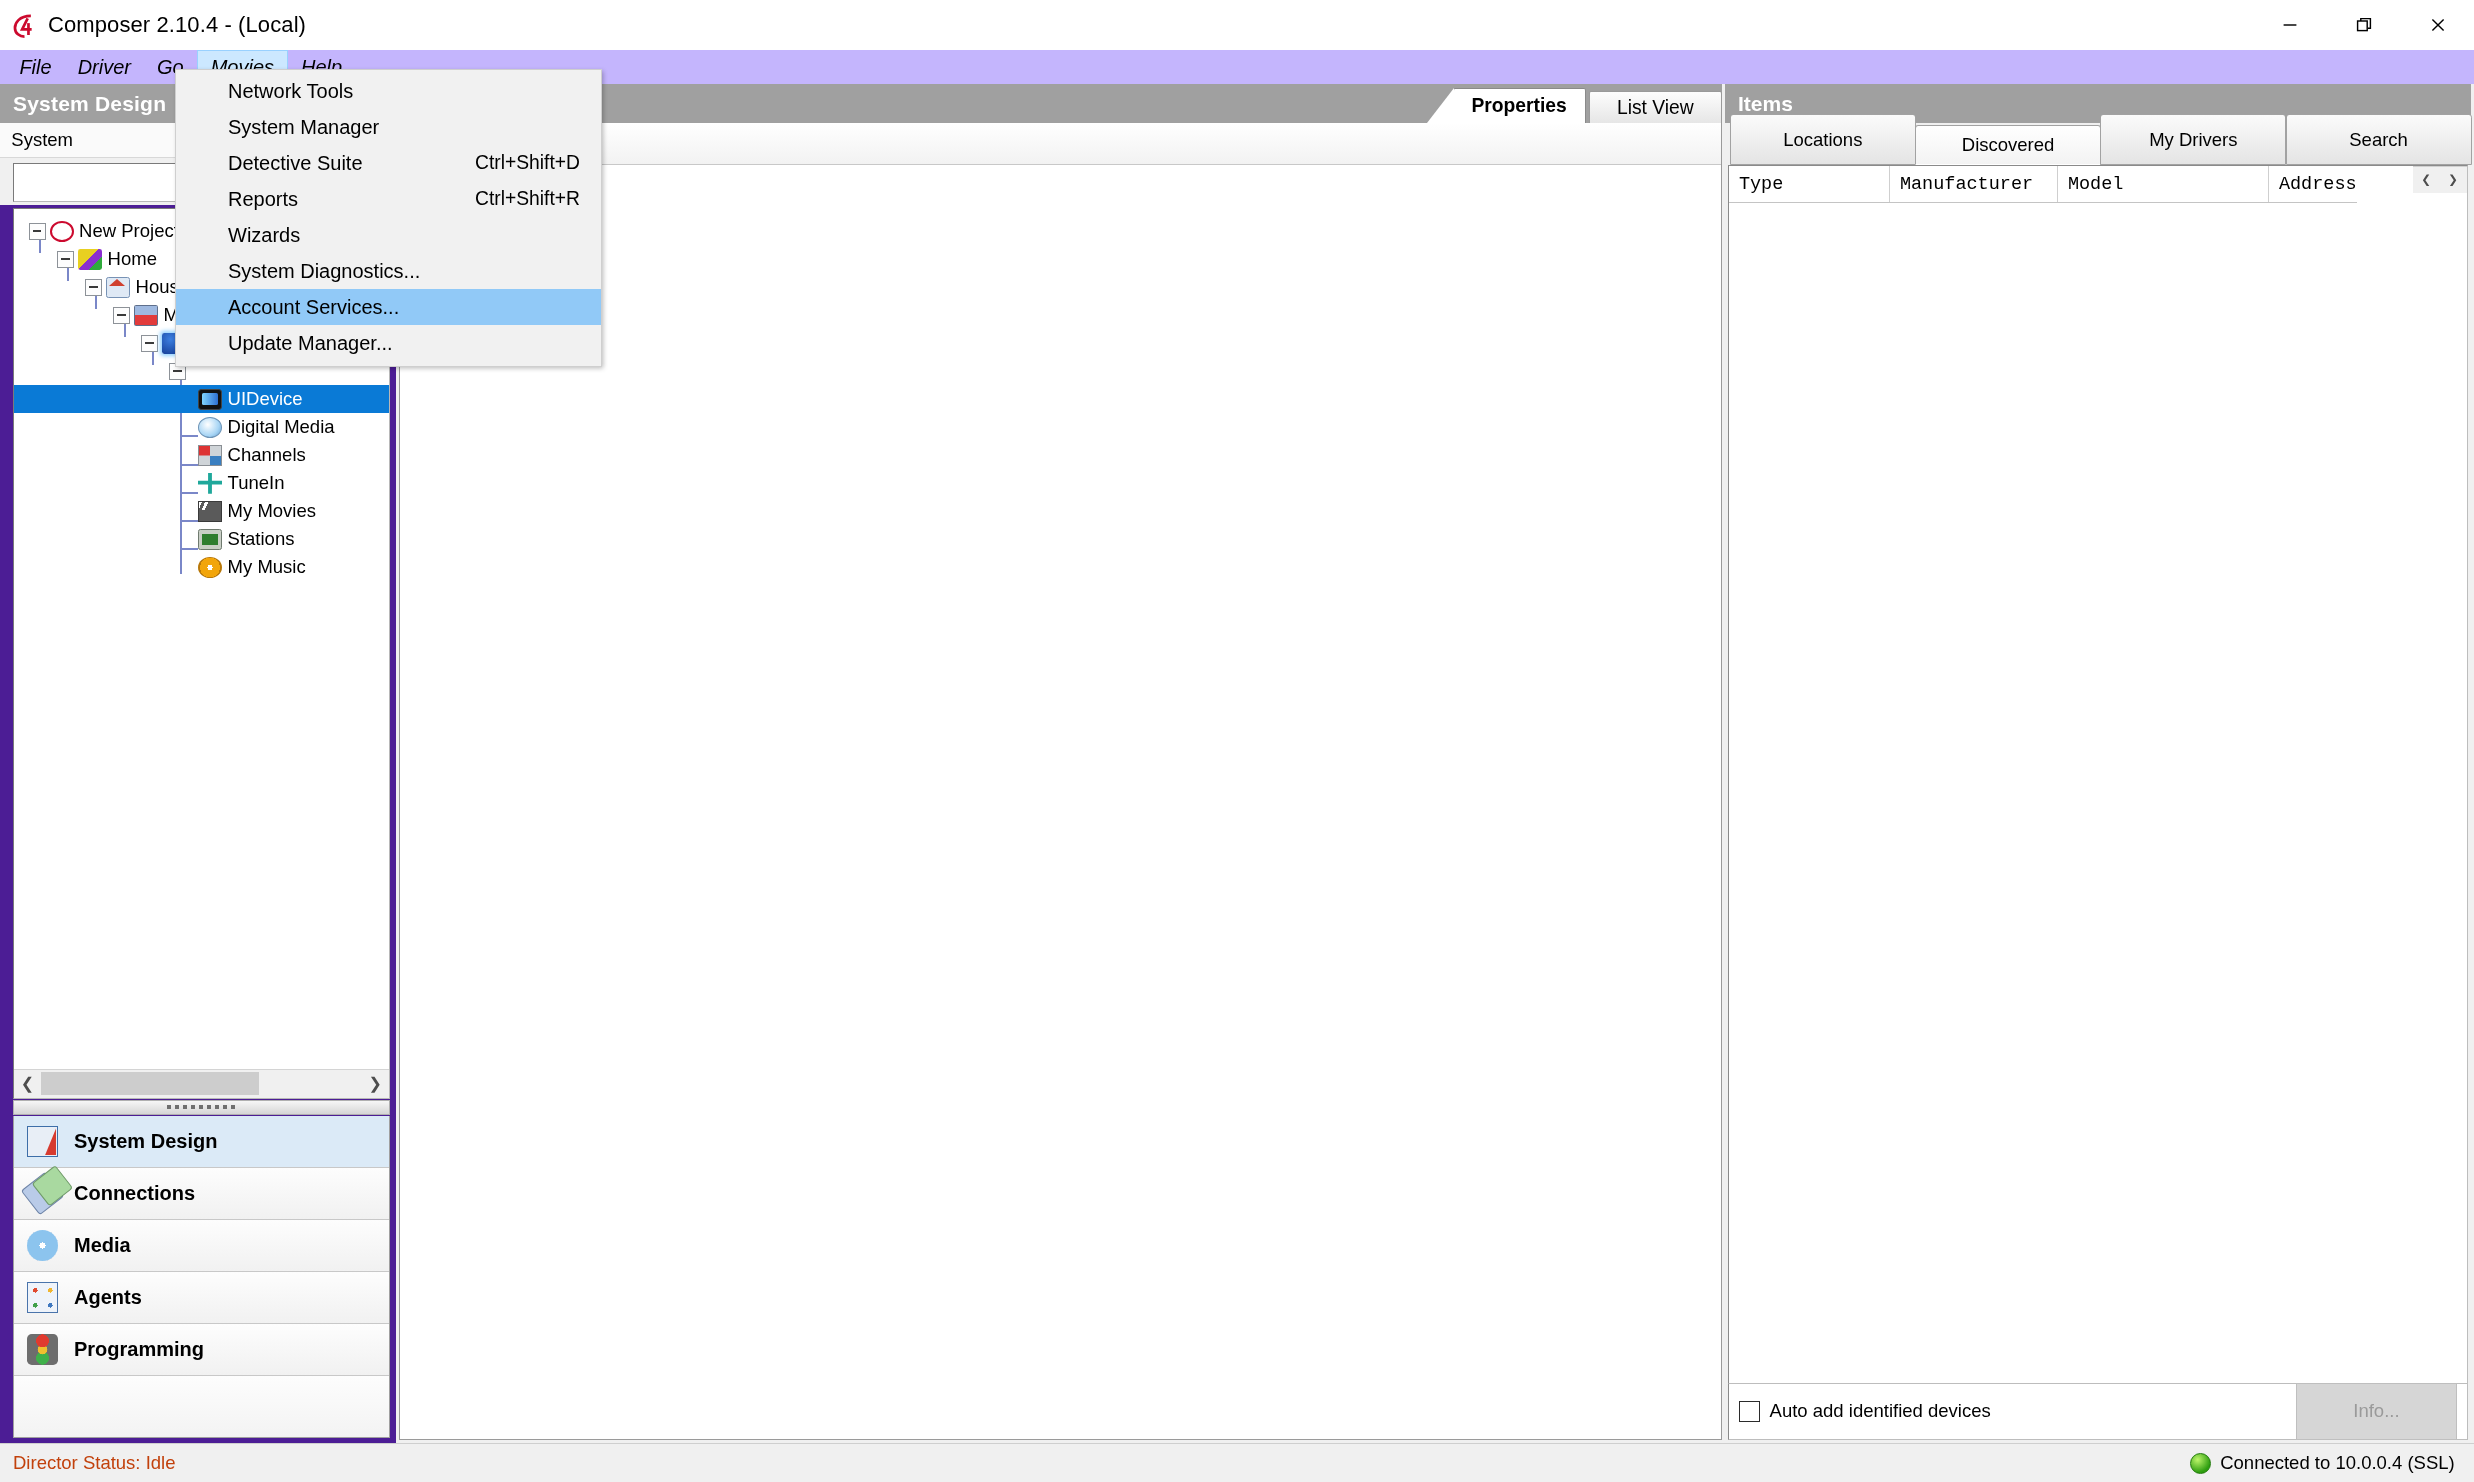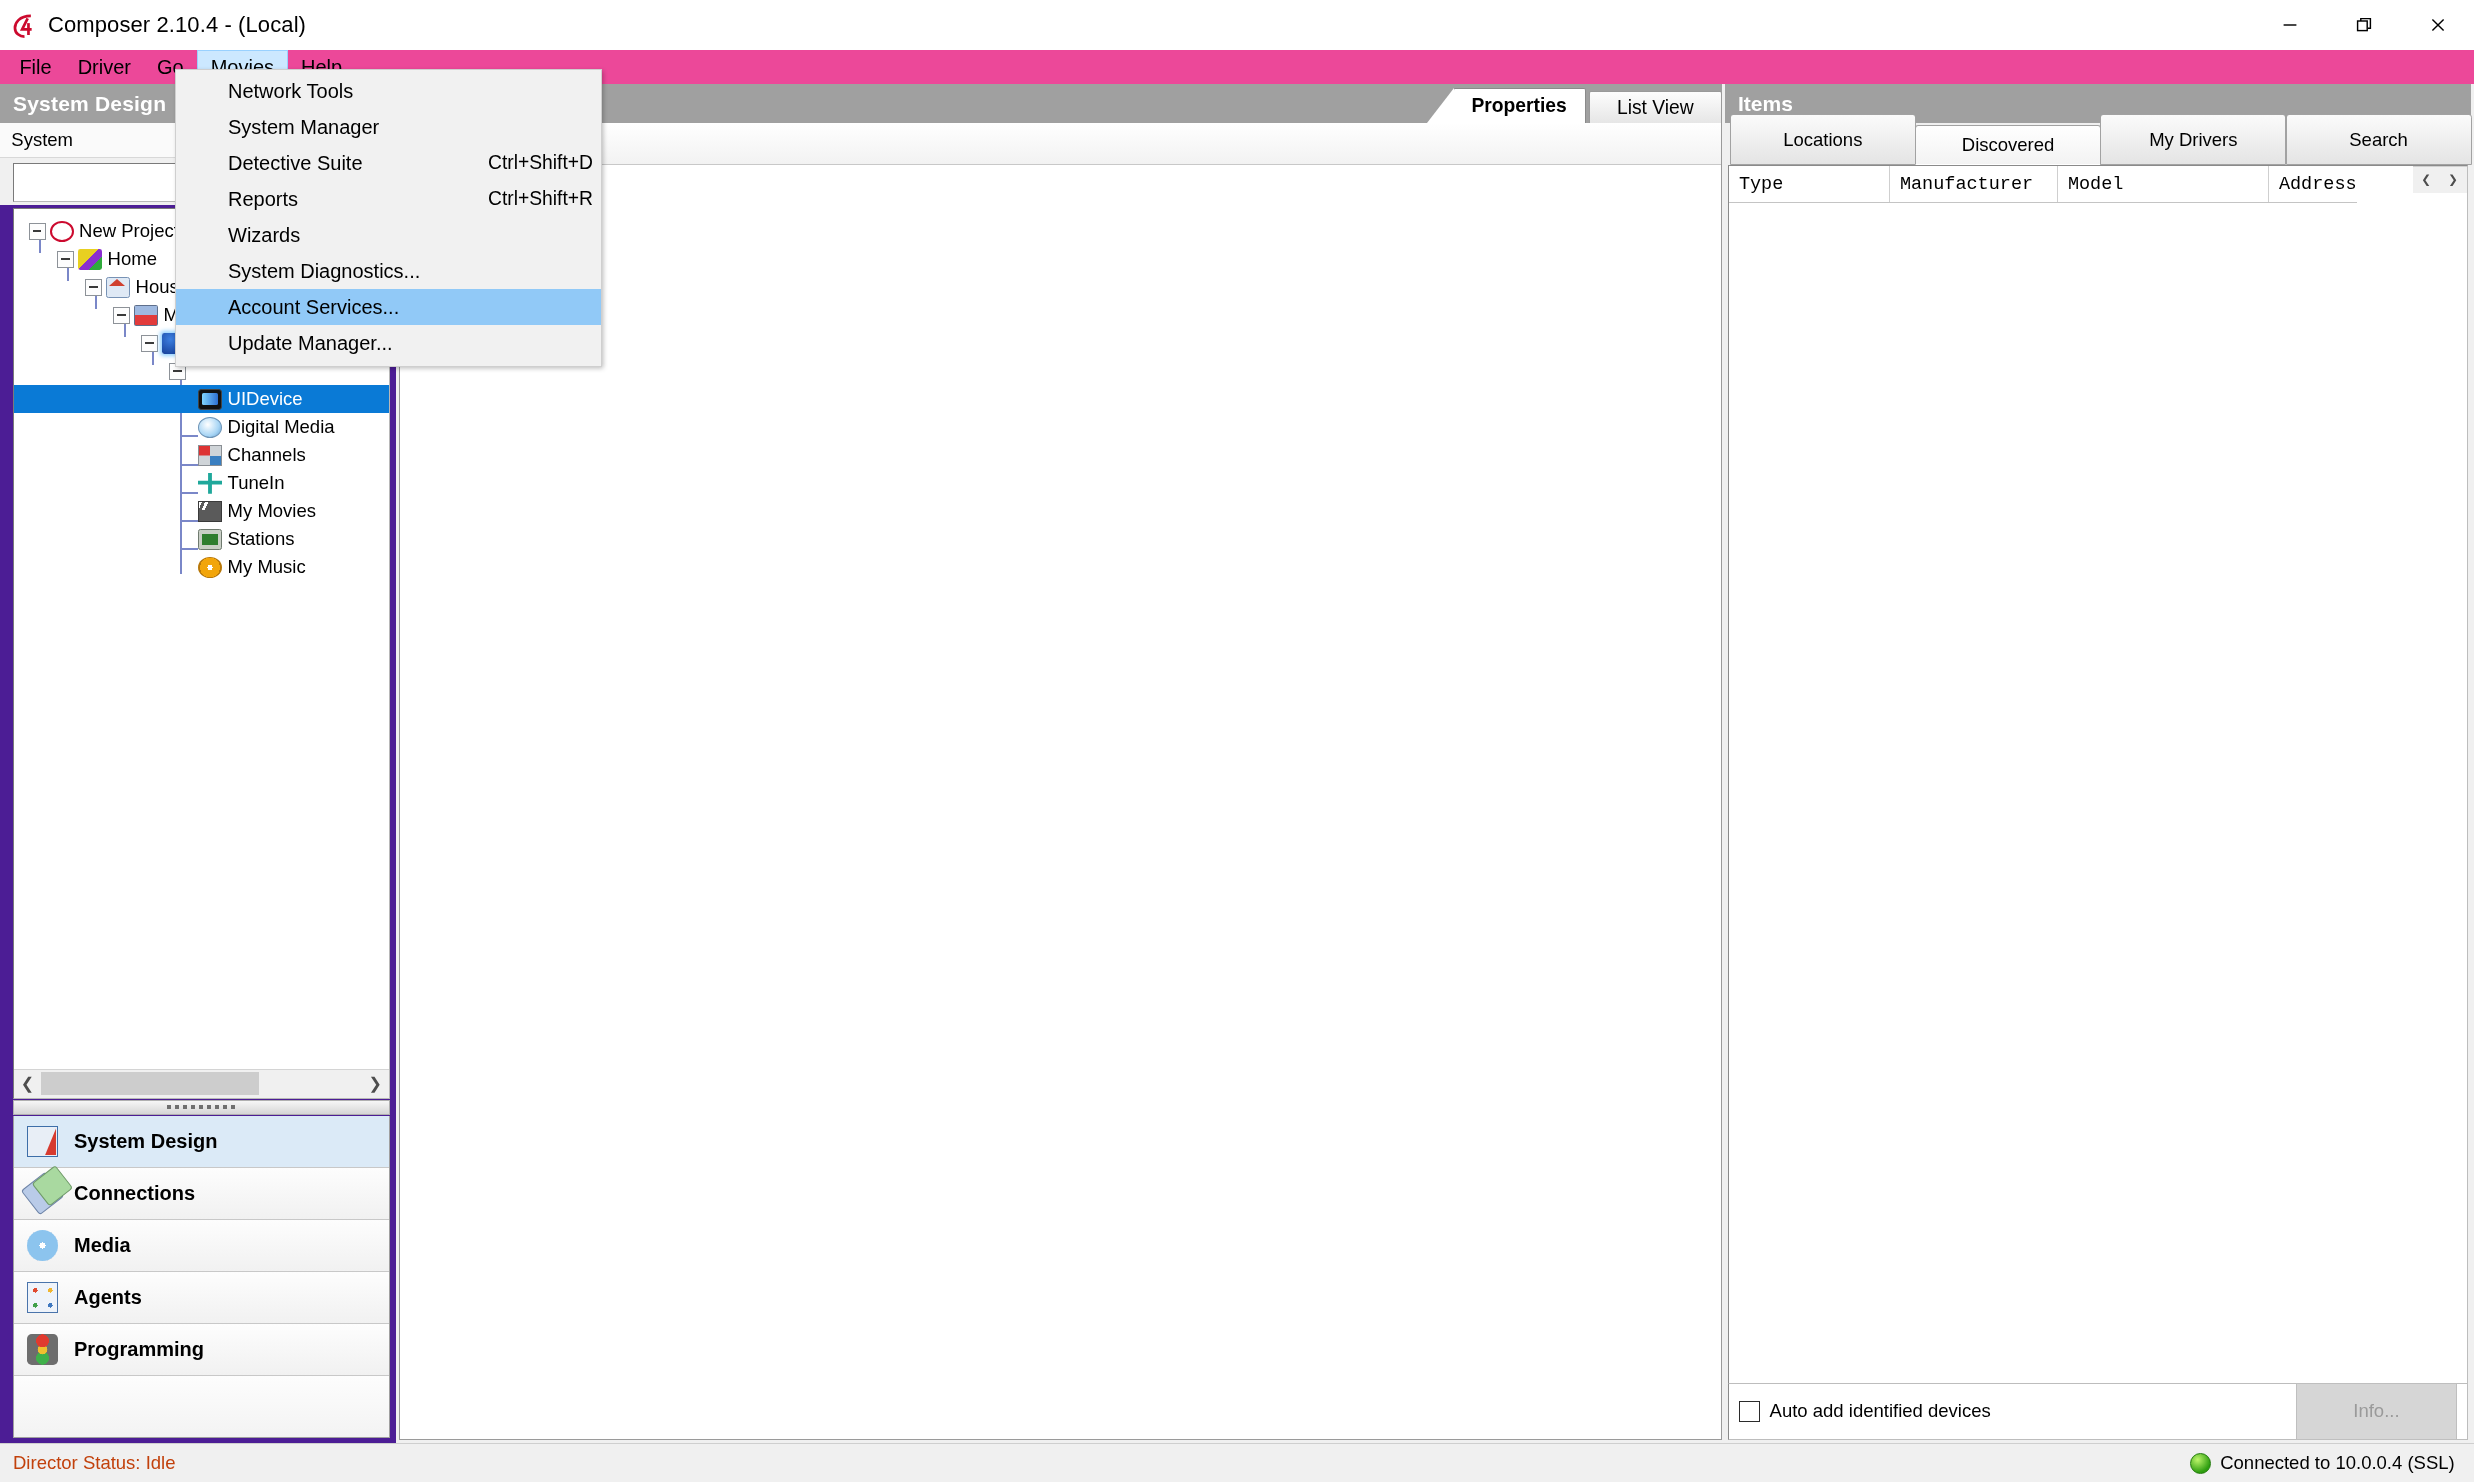--- a/index.html
+++ b/index.html
@@ -38,26 +38,27 @@
   .winbtn {
     width: 74px; height: 50px;
     display: flex; align-items: center; justify-content: center;
     background: transparent;
   }
   .winbtn svg { display: block; }
 
   
   #menubar {
     height: 34px;
-    background: #ec4899;
+    background: #c4b5fd;
     display: flex;
     align-items: center;
     padding-left: 6.4px;
     position: relative;
     z-index: 60;
+    font-style: italic;
   }
   .menu-item {
     padding: 0 13px;
     display: flex; align-items: center;
     font-size: 20px; color: #000;
     height: 34px;
   }
   .menu-item.open {
     background: #cce8ff;
     border: 0.8px solid #99d1ff;
@@ -429,21 +430,21 @@
     width: 427px;
     background: #f1f1f1;
     border: 0.8px solid #cfcfcf;
     box-shadow: 2.4px 2.4px 4.8px rgba(0,0,0,.28);
     z-index: 200;
     padding: 3.2px 0 4.8px 0;
   }
   .mi {
     height: 36px;
     display: flex; align-items: center;
-    padding-left: 52px; padding-right: 8px;
+    padding-left: 52px; padding-right: 21px;
     font-size: 20px; color: #000;
   }
   .mi.hl { background: #91c9f7; }
   .mi .shortcut {
     margin-left: auto;
     font-size: 19.3px; color: #000;
   }
 </style>
 </head>
 <body>

